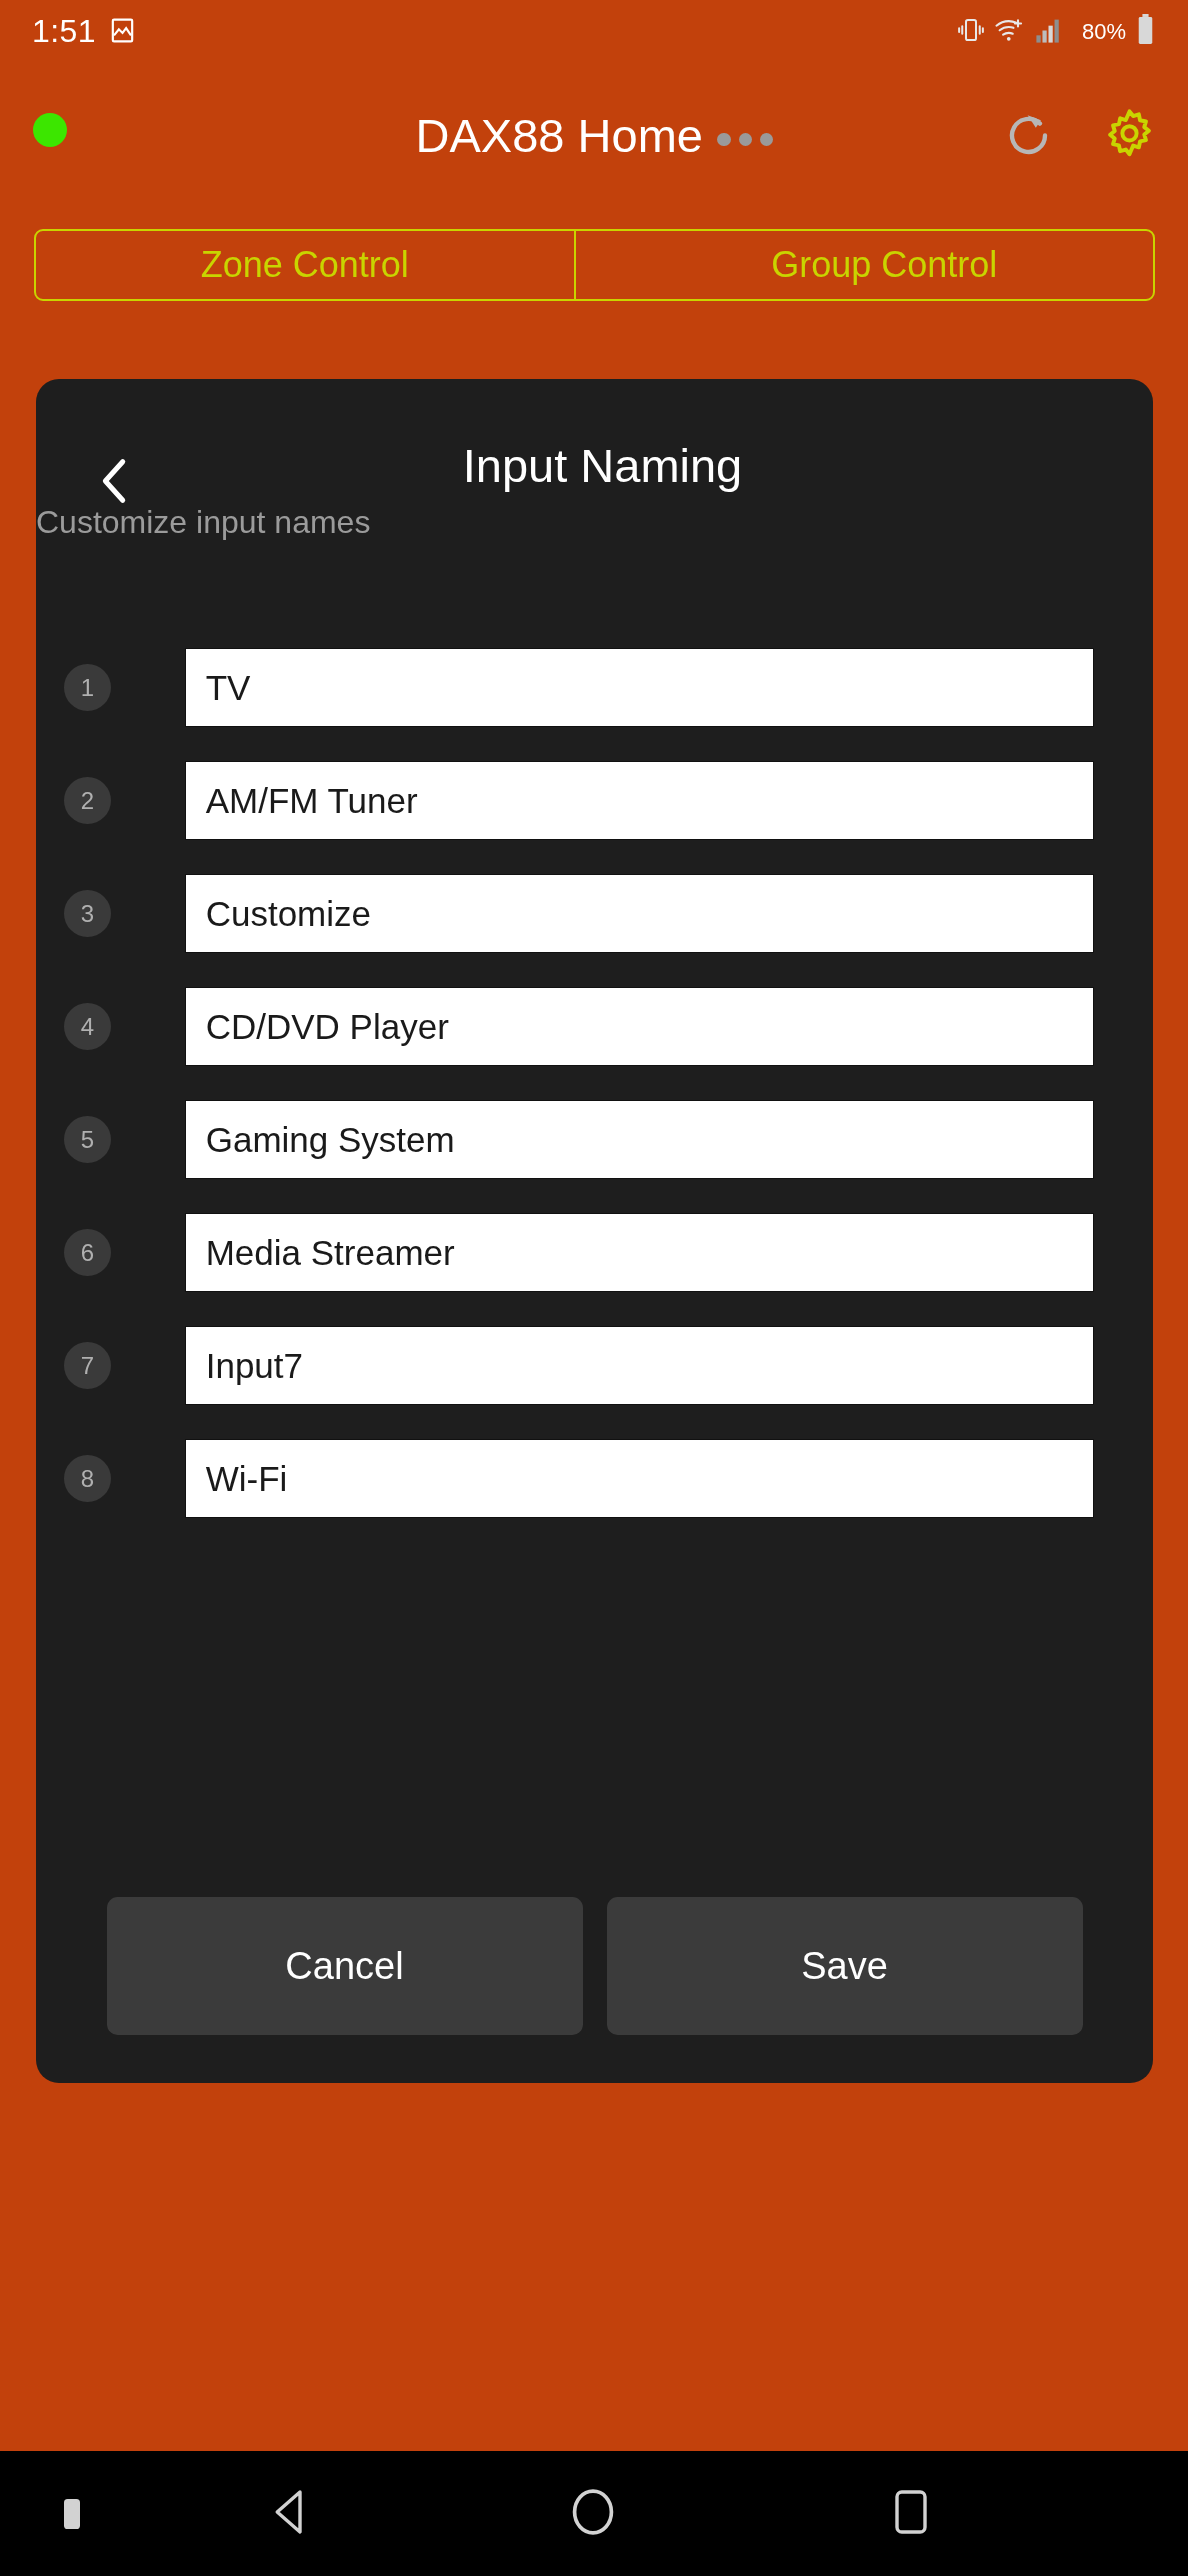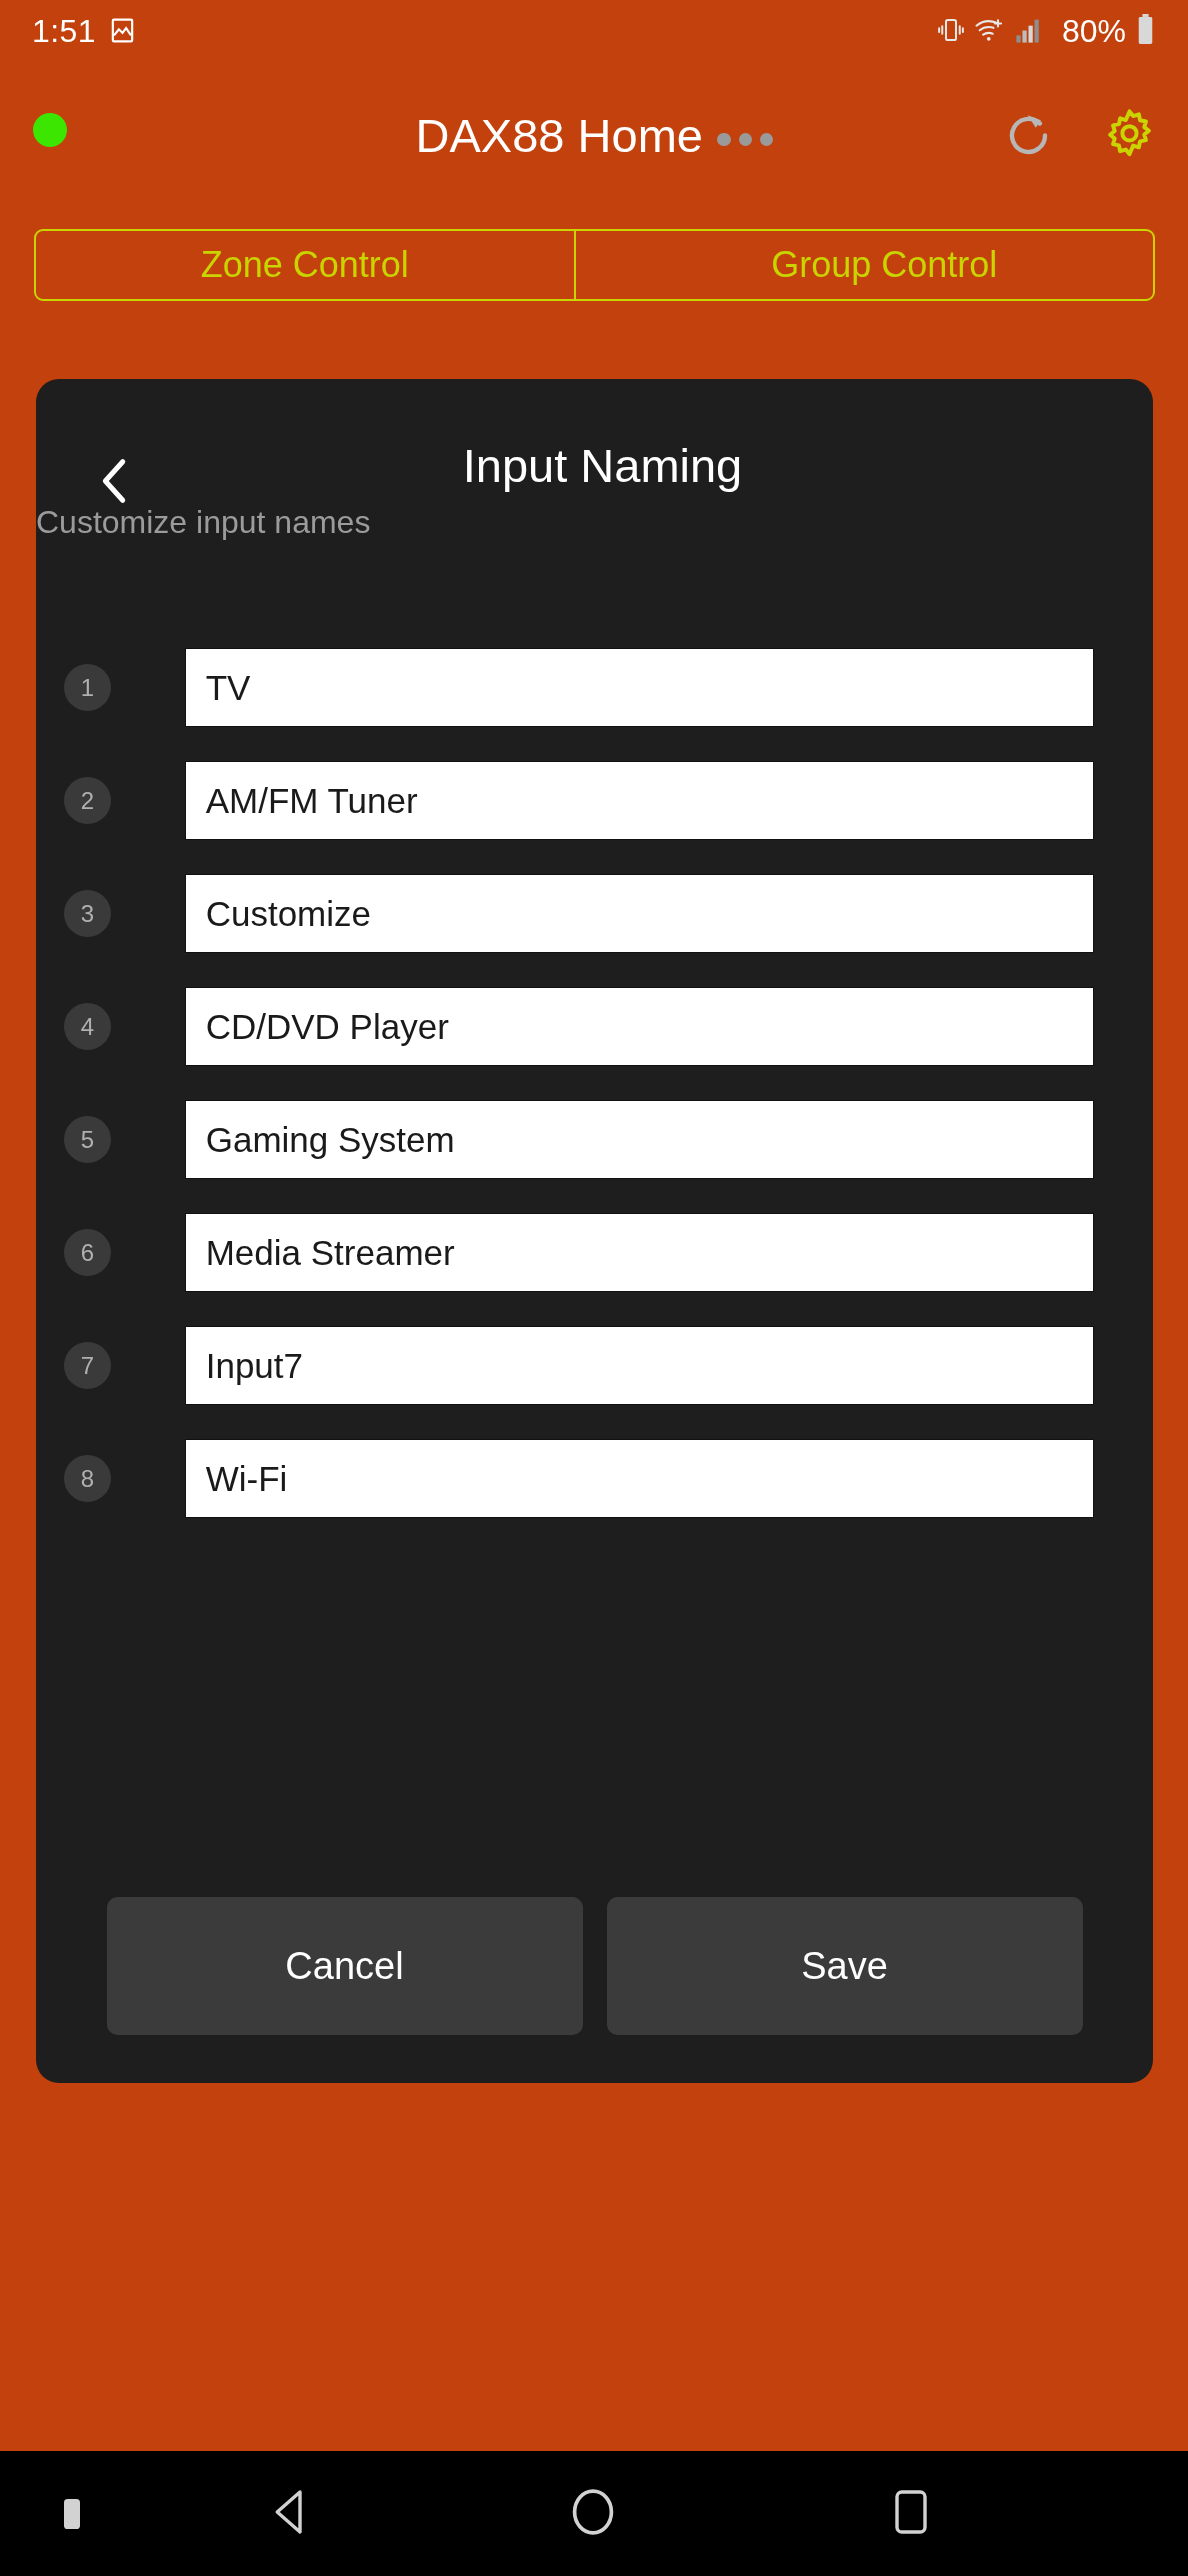--- a/index.html
+++ b/index.html
@@ -13,21 +13,21 @@
 
   
   .statusbar {
     position: absolute; top: 0; left: 0; width: 1189px; height: 63px;
     display: flex; align-items: center; justify-content: space-between;
     padding: 0 32px;
   }
   .sb-left { display: flex; align-items: center; gap: 12.5px; }
   .sb-time { color: #fff; font-size: 32px; letter-spacing: 0.4px; }
   .sb-right { display: flex; align-items: center; gap: 8px; }
-  .sb-pct { color: #fff; font-size: 32px; margin-left: 11px; }
+  .sb-pct { color: #fff; font-size: 22px; margin-left: 11px; }
 
   
   .appbar {
     position: absolute; top: 86px; left: 0; width: 1189px; height: 98px;
     display: flex; align-items: center;
   }
   .green-dot {
     position: absolute; left: 33px; top: 27px;
     width: 34px; height: 34px; border-radius: 50%;
     background: #3ce600;

